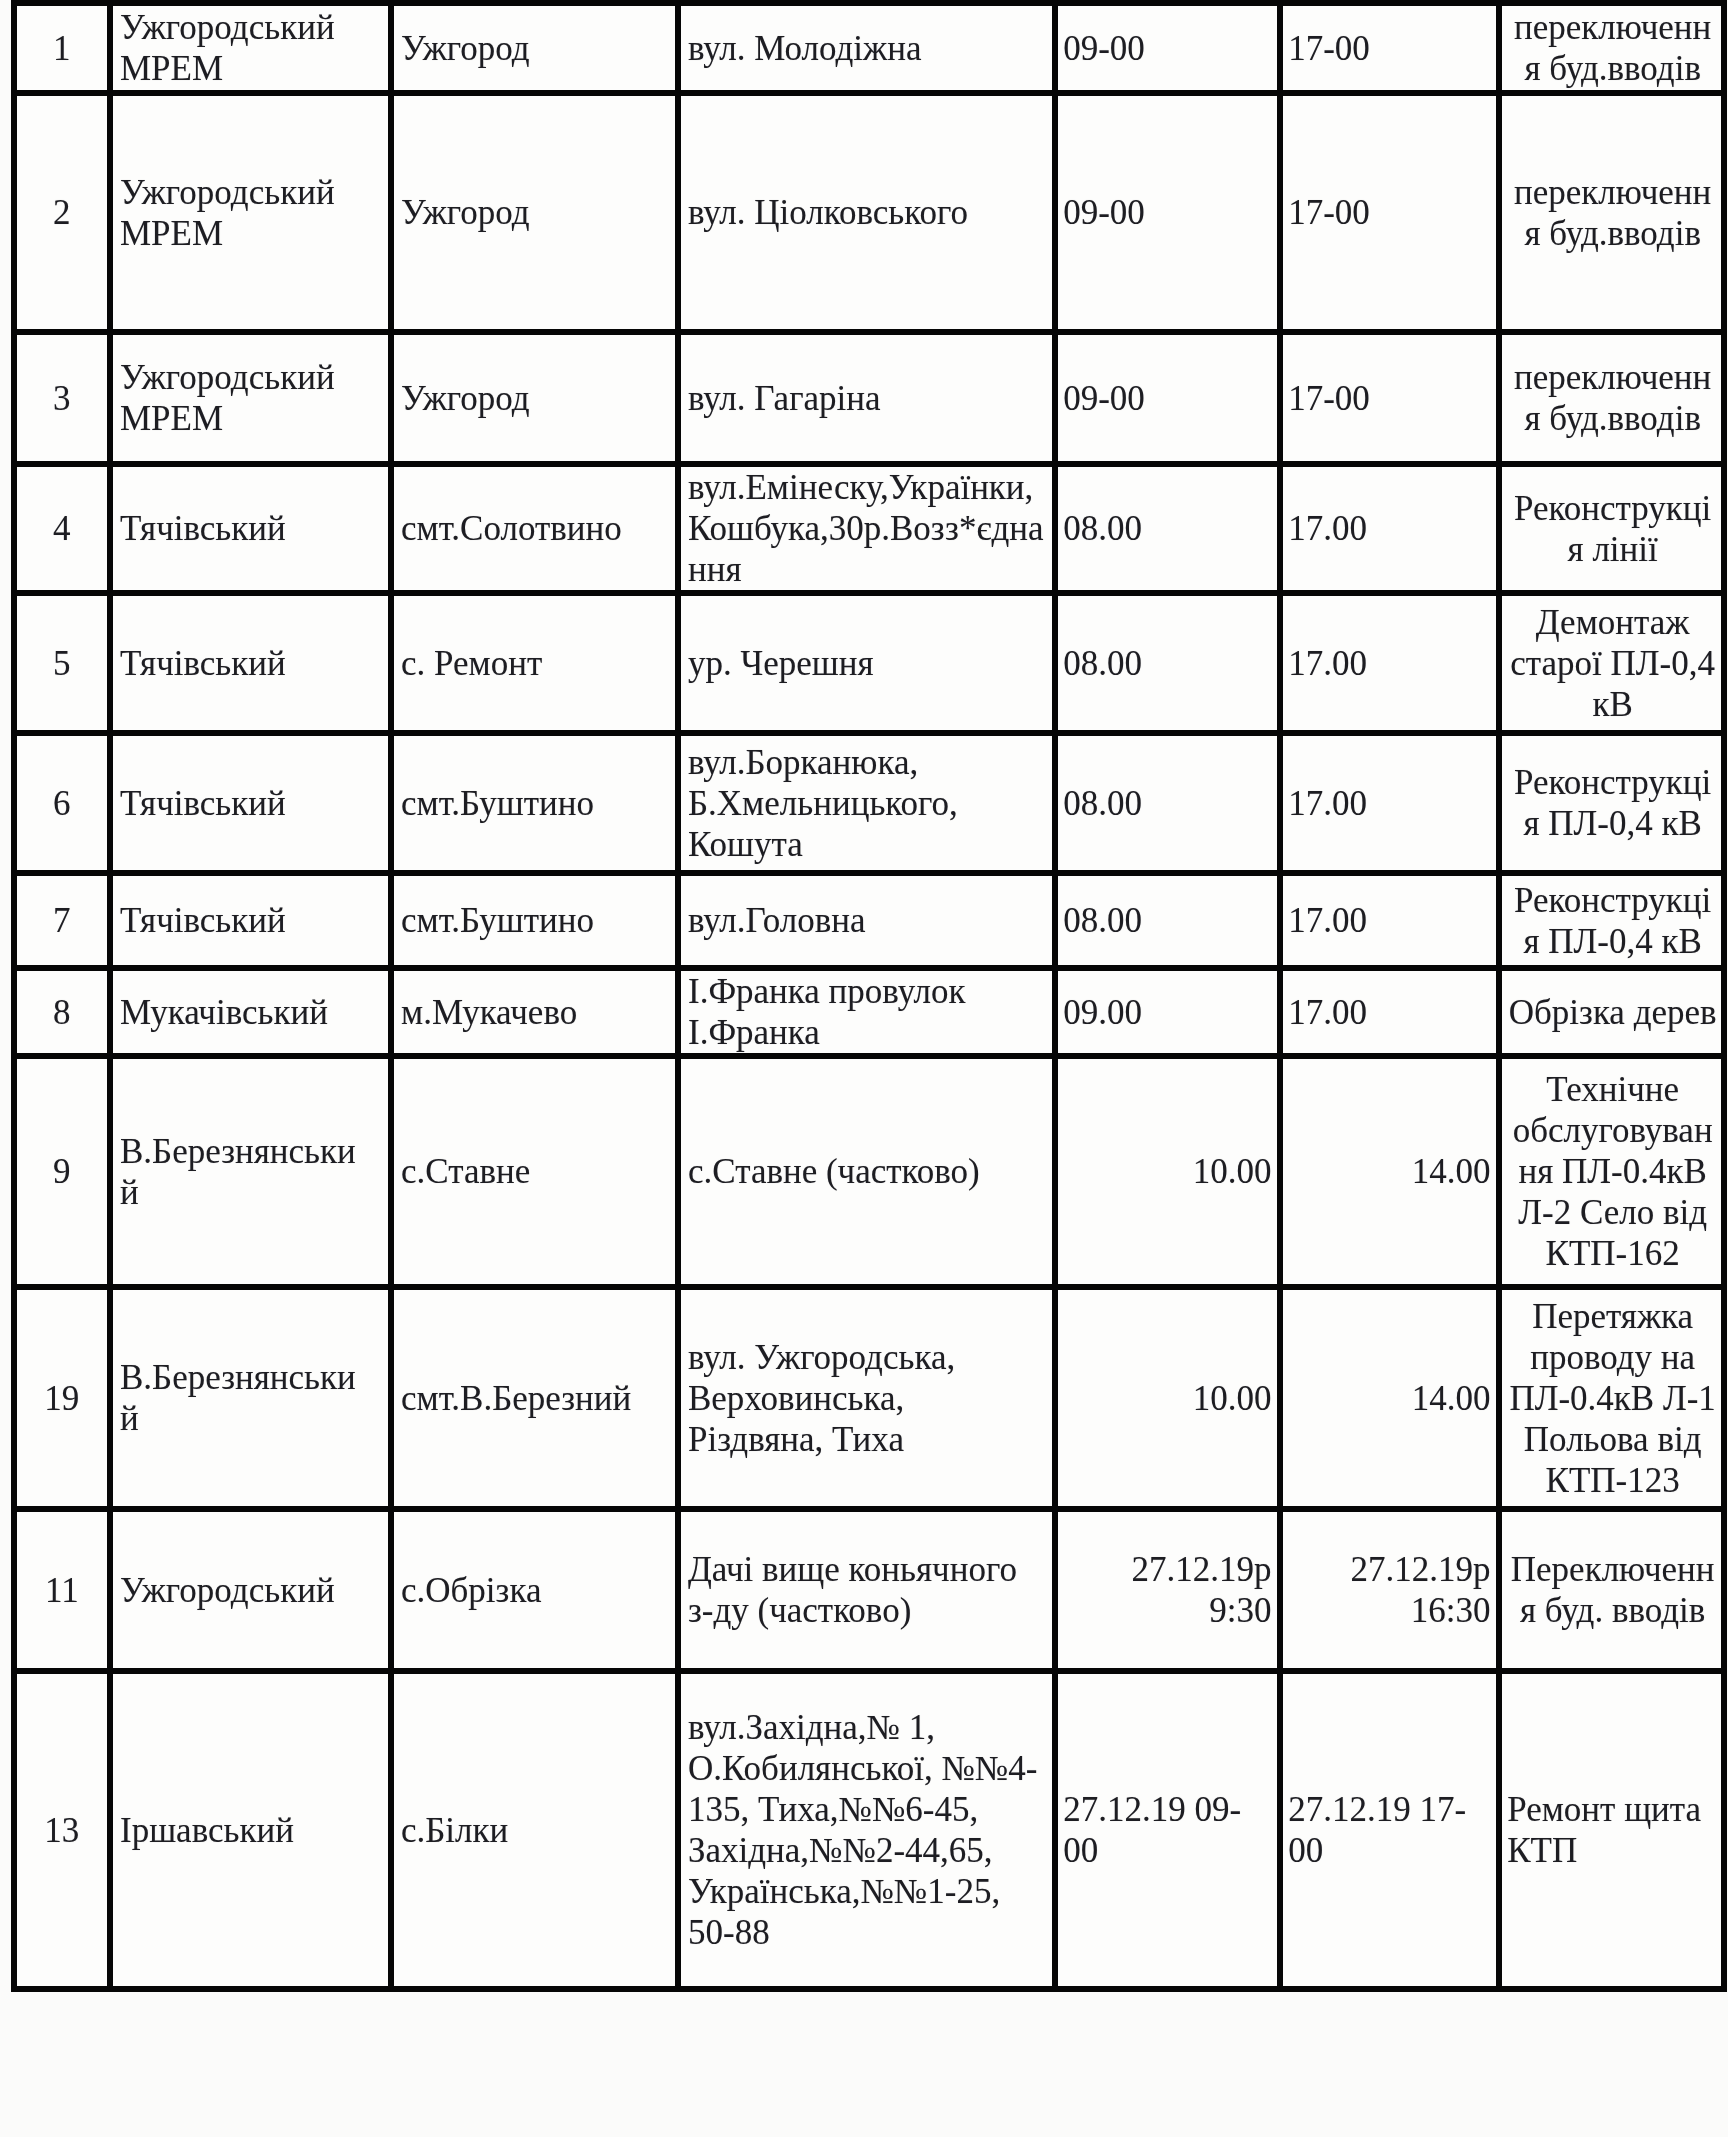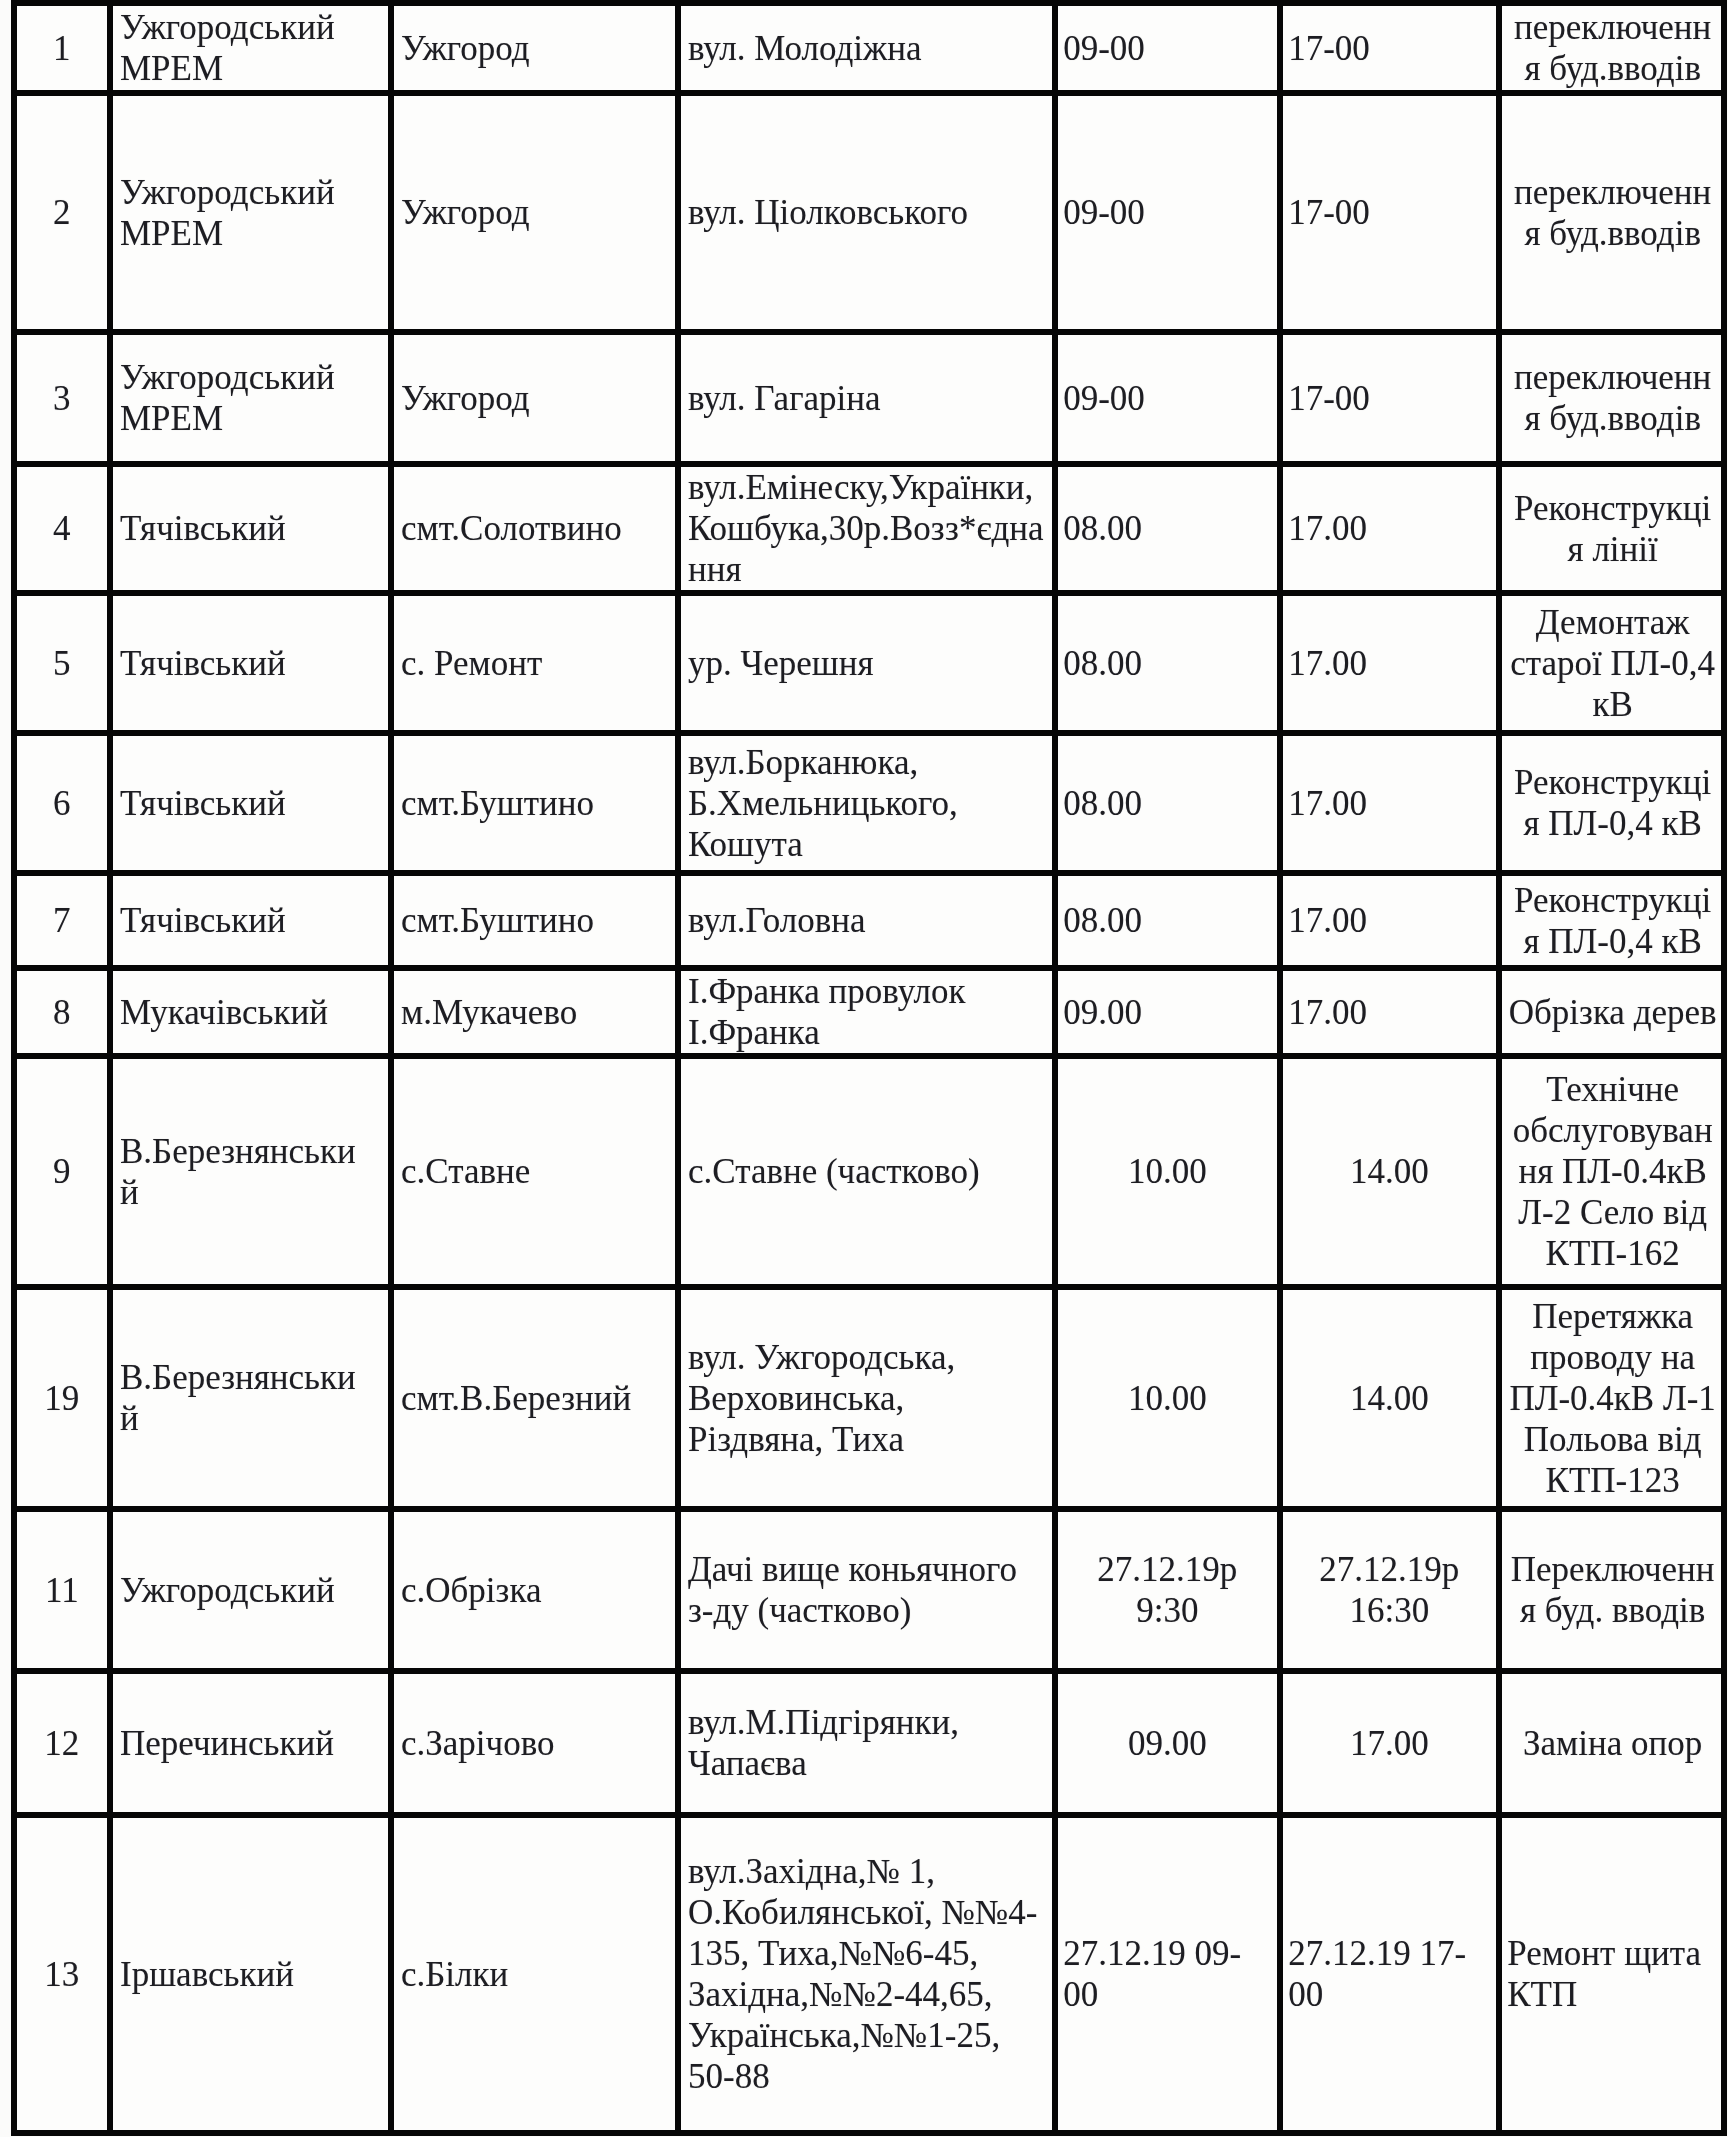--- a/index.html
+++ b/index.html
@@ -24,21 +24,21 @@
     line-height:41px;
     color:#1d1d22;
     background:#fdfdfc;
     padding:0 7.2px;
     overflow-wrap:break-word;
     word-break:break-word;
     text-shadow:0 0 0.9px rgba(20,20,30,.25);
   }
   td.num{ text-align:center; padding:0 1.8px; }
   td.dist{ padding:0 20px 0 7.2px; }
-  td.time{ padding:0 5.4px; text-align:center; }
+  td.time{ padding:0 5.4px; text-align:right; }
   td.work{ padding:0 2.7px 0 5.4px;text-align:center; }
   td.c{ text-align:left; }
 </style>
 </head>
 <body>
 
 <table>
   <colgroup>
     <col style="width:96px">
       <col style="width:281px">
@@ -141,29 +141,20 @@
     </tr>
     <tr style="height:162px">
       <td class="num">11</td>
       <td class="dist">Ужгородський</td>
       <td class="sett">с.Обрізка</td>
       <td class="str">Дачі вище коньячного з-ду (частково)</td>
       <td class="time">27.12.19р 9:30</td>
       <td class="time">27.12.19р 16:30</td>
       <td class="work">Переключення буд. вводів</td>
     </tr>
-    <tr style="height:144px">
-      <td class="num">12</td>
-      <td class="dist">Перечинський</td>
-      <td class="sett">с.Зарічово</td>
-      <td class="str">вул.М.Підгірянки, Чапаєва</td>
-      <td class="time">09.00</td>
-      <td class="time">17.00</td>
-      <td class="work">Заміна опор</td>
-    </tr>
     <tr style="height:318px">
       <td class="num">13</td>
       <td class="dist">Іршавський</td>
       <td class="sett c">с.Білки</td>
       <td class="str c">вул.Західна,№ 1, О.Кобилянської, №№4-135, Тиха,№№6-45, Західна,№№2-44,65, Українська,№№1-25, 50-88</td>
       <td class="time c">27.12.19 09-00</td>
       <td class="time c">27.12.19 17-00</td>
       <td class="work c">Ремонт щита КТП</td>
     </tr>
   </tbody>

